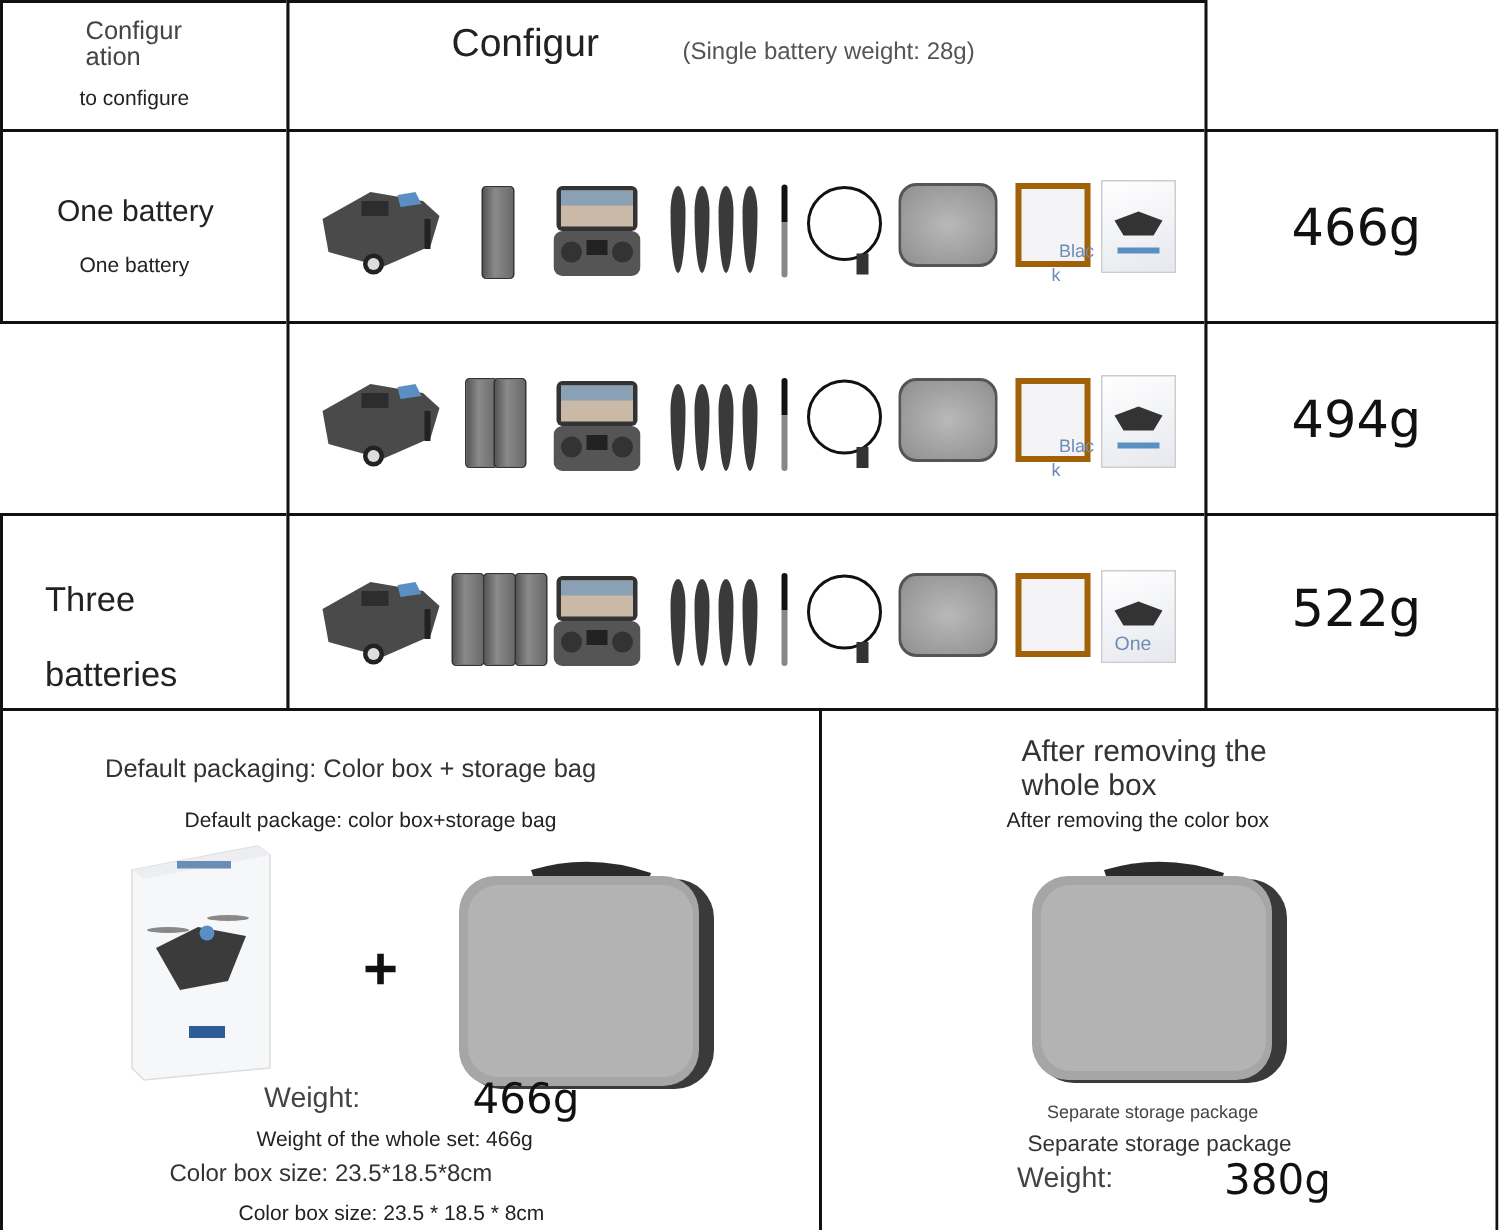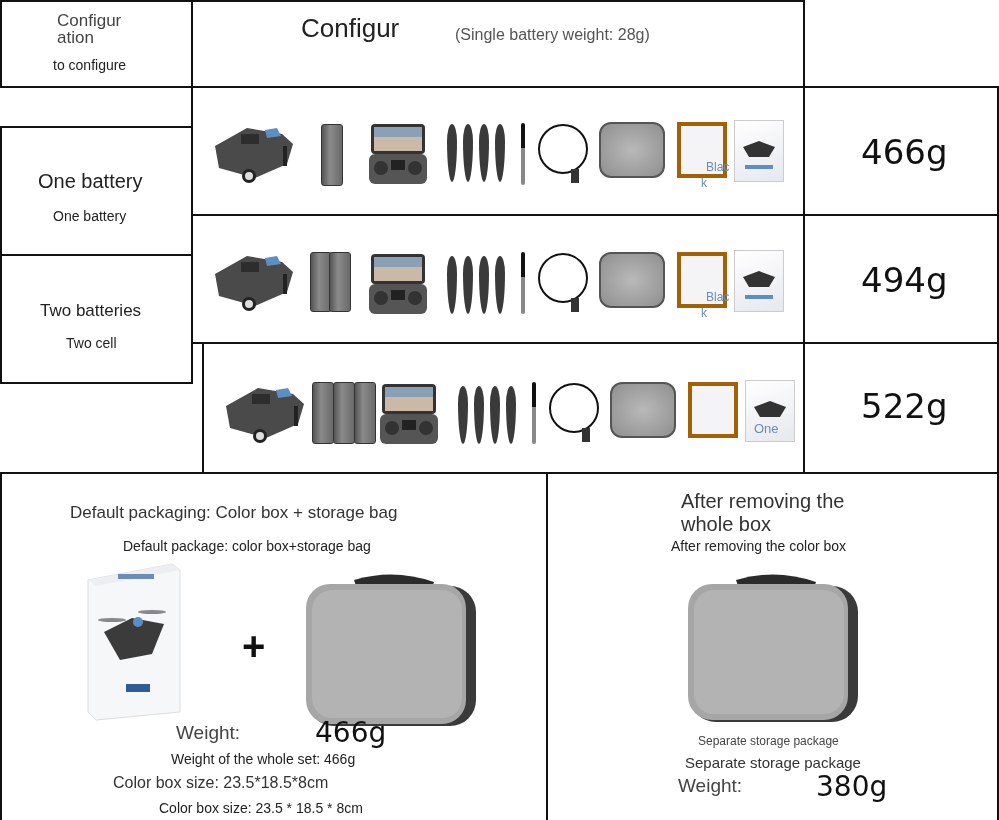--- a/index.html
+++ b/index.html
@@ -6,21 +6,21 @@
   html, body { width: 999px; height: 820px; background: #fff; overflow: hidden; }
   body { font-family: "Liberation Sans", sans-serif; color: #222; position: relative; }
 
   .grid { position: absolute; left: 0; top: 0; width: 999px; height: 820px; }
   .cell { position: absolute; border: 2px solid #111; background: #fff; overflow: hidden; }
 
   
   .hdr-config { left: 0; top: 0; width: 193px; height: 88px; }
   .hdr-pkg { left: 191px; top: 0; width: 614px; height: 88px; }
   .hdr-weight { left: 803px; top: 0; width: 196px; height: 88px; }
-  .row-label { left: 0; width: 193px; height: 130px; margin-top: 40px; }
+  .row-label { left: 0; width: 193px; height: 130px; }
   .row-items { left: 191px; width: 614px; height: 130px; }
   .row-weight { left: 803px; width: 196px; height: 130px; }
 
   .bottom-left { left: 0; top: 472px; width: 548px; height: 348px; border-bottom: none; }
   .bottom-right { left: 546px; top: 472px; width: 453px; height: 348px; border-bottom: none; }
 
   .t { position: absolute; white-space: nowrap; }
   .small { font-size: 14px; color: #222; }
   .weight-val { font-size: 34px; color: #111; font-family: "DejaVu Sans", sans-serif; }
   .it { position: absolute; }
@@ -98,24 +98,20 @@
       <svg width="48" height="60" viewBox="0 0 48 60">
           <path d="M8 26 L24 20 L40 26 L34 36 L14 36 Z" fill="#333"></path>
           <rect x="10" y="44" width="28" height="4" fill="#5b8fc4"></rect>
         </svg>
     </div>
   </div>
   <div class="cell row-weight" style="top:86px;">
     <span class="t weight-val" style="left:56px;top:44px;">466g</span>
   </div>
 
-  <div class="cell row-label" style="top:214px;">
-    <span class="t" style="left:38px;top:45px;font-size:17px;color:#222;">Two batteries</span>
-    <span class="t small" style="left:64px;top:79px;">Two cell</span>
-  </div>
   <div class="cell row-items" style="top:214px;">
     <div class="it" style="left:14px;top:28px;">
       <svg width="90" height="70" viewBox="0 0 90 70">
           <path d="M8 30 L40 12 L75 18 L86 28 L80 48 L48 62 L12 52 Z" fill="#4a4a4a"></path>
           <rect x="34" y="18" width="18" height="10" fill="#2d2d2d"></rect>
           <path d="M58 14 L70 12 L74 20 L60 22 Z" fill="#5b8fc4"></path>
           <circle cx="42" cy="60" r="7" fill="#222"></circle>
           <circle cx="42" cy="60" r="4" fill="#ddd"></circle>
           <rect x="76" y="30" width="4" height="20" fill="#222"></rect>
         </svg>
@@ -155,21 +151,25 @@
       <svg width="48" height="60" viewBox="0 0 48 60">
           <path d="M8 26 L24 20 L40 26 L34 36 L14 36 Z" fill="#333"></path>
           <rect x="10" y="44" width="28" height="4" fill="#5b8fc4"></rect>
         </svg>
     </div>
   </div>
   <div class="cell row-weight" style="top:214px;">
     <span class="t weight-val" style="left:56px;top:44px;">494g</span>
   </div>
 
-  <div class="cell row-items" style="top:342px;height:132px;margin-left:11px;">
+  <div class="cell row-label" style="top:342px;height:132px;">
+    <span class="t" style="left:28px;top:42px;font-size:23px;color:#222;">Three</span>
+    <span class="t" style="left:28px;top:92px;font-size:23px;color:#222;">batteries</span>
+  </div>
+  <div class="cell row-items" style="top:342px;height:132px;">
     <div class="it" style="left:14px;top:32px;">
       <svg width="90" height="70" viewBox="0 0 90 70">
           <path d="M8 30 L40 12 L75 18 L86 28 L80 48 L48 62 L12 52 Z" fill="#4a4a4a"></path>
           <rect x="34" y="18" width="18" height="10" fill="#2d2d2d"></rect>
           <path d="M58 14 L70 12 L74 20 L60 22 Z" fill="#5b8fc4"></path>
           <circle cx="42" cy="60" r="7" fill="#222"></circle>
           <circle cx="42" cy="60" r="4" fill="#ddd"></circle>
           <rect x="76" y="30" width="4" height="20" fill="#222"></rect>
         </svg>
     </div>

